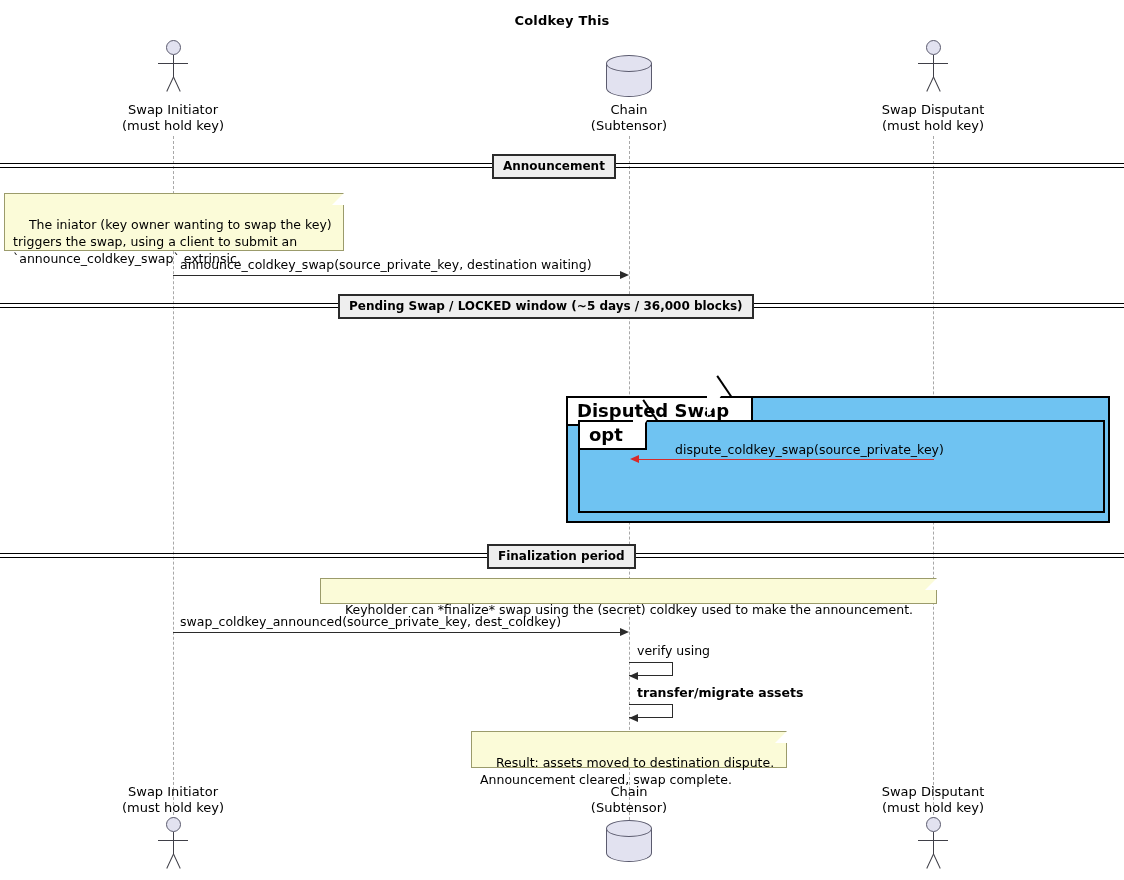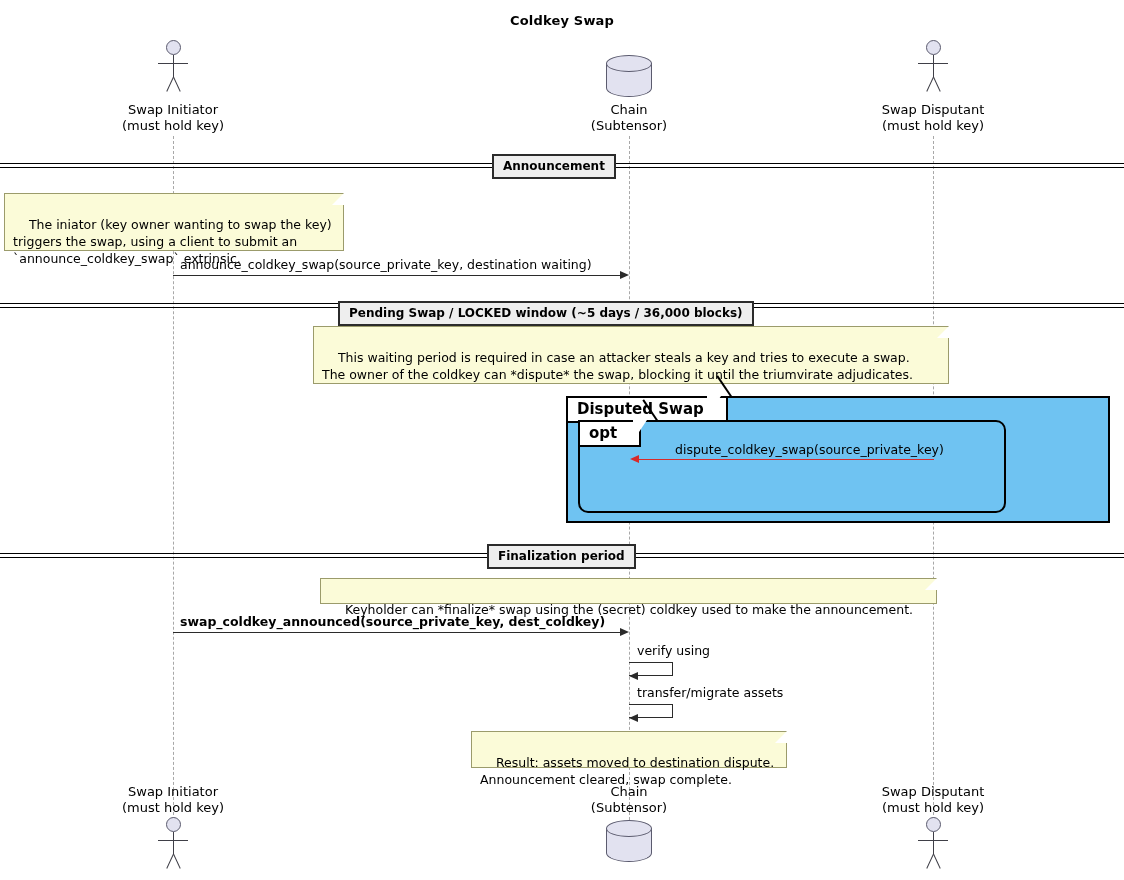--- a/index.html
+++ b/index.html
@@ -189,21 +189,21 @@
     box-sizing: border-box;
     border: 2px solid #000000;
   }
   .group.filled { background: #6FC3F2; }
   .group-tab {
     position: absolute;
     left: -2px; top: -2px;
     background: #FFFFFF;
     border: 2px solid #000000;
     box-sizing: border-box;
-    font-size: 15px;
+    font-size: 18px;
     font-weight: bold;
     padding: 2px 22px 3px 9px;
     white-space: nowrap;
   }
   .group-tab-cut {
     position: absolute;
     right: -2px; top: -2px;
     width: 0; height: 0;
     border-top: 21px solid #FFFFFF;
     border-right: 14px solid transparent;
@@ -215,21 +215,21 @@
     border-top: 2px solid #000000;
     transform-origin: right top;
     transform: rotate(56deg);
   }
 </style>
 </head>
 <body>
 
 <div class="diagram">
 
-  <div class="title">Coldkey Swap</div>
+  <div class="title">Coldkey This</div>
 
   <div class="lifeline" style="left:173px; top:136px; height:684px;"></div>
   <div class="lifeline" style="left:629px; top:136px; height:684px;"></div>
   <div class="lifeline" style="left:933px; top:136px; height:684px;"></div>
 
   <div>
     <div class="actor-head" style="left:166px; top:40px;"></div>
     <div class="actor-body" style="left:173px; top:55px;"></div>
     <div class="actor-arms" style="left:158px; top:63px;"></div>
     <div class="actor-leg" style="left:173px; top:77px; transform:rotate(25deg); transform-origin: top center;"></div>
@@ -269,62 +269,57 @@
 triggers the swap, using a client to submit an
 `announce_coldkey_swap` extrinsic.</span>
     <div class="foldline"></div>
   </div>
 
   <div class="msg-label" style="left:180px; top:257px;">announce_coldkey_swap(source_private_key, destination waiting)</div>
   <div class="msg-line" style="left:173px; top:275px; width:447px;"></div>
   <div class="arrow-r" style="left:620px; top:271px;"></div>
 
   <div class="divider-lines" style="top:303px;"></div>
-  <div class="divider-box" style="left:338px; top:294px;margin-top:7px;">Pending Swap / LOCKED window (~5 days / 36,000 blocks)</div>
-
-  <div class="note" style="left:313px; top:326px; width:636px; height:58px;">
-    <span>This waiting period is required in case an attacker steals a key and tries to execute a swap.
-The owner of the coldkey can *dispute* the swap, blocking it until the triumvirate adjudicates.</span>
-    <div class="foldline"></div>
-  </div>
+  <div class="divider-box" style="left:338px; top:294px;">Pending Swap / LOCKED window (~5 days / 36,000 blocks)</div>
+
 
   <div class="group filled" style="left:566px; top:396px; width:544px; height:127px;">
     <div class="group-tab">Disputed Swap</div>
     <div class="group-tab-cut" style="left:139px; top:-2px;"></div>
     <div class="group-tab-cut-line" style="left:139px; top:-2px; right:auto;"></div>
   </div>
 
-  <div class="group filled" style="left:578px; top:420px; width:428px; height:93px;border-radius:10px;">
+  <div class="group filled" style="left:578px; top:420px; width:527px; height:93px;">
     <div class="group-tab">opt</div>
     <div class="group-tab-cut" style="left:53px; top:-2px;"></div>
     <div class="group-tab-cut-line" style="left:53px; top:-2px; right:auto;"></div>
   </div>
 
   <div class="msg-label" style="left:648px; top:442px;margin-left:27px;">dispute_coldkey_swap(source_private_key)</div>
   <div class="msg-line red" style="left:638px; top:459px; width:296px;"></div>
   <div class="arrow-l red" style="left:630px; top:455px;"></div>
 
 
   <div class="divider-lines" style="top:553px;"></div>
   <div class="divider-box" style="left:487px; top:544px;">Finalization period</div>
 
   <div class="note" style="left:320px; top:578px; width:617px; height:26px;">
     <span>Keyholder can *finalize* swap using the (secret) coldkey used to make the announcement.</span>
     <div class="foldline"></div>
   </div>
 
-  <div class="msg-label" style="left:180px; top:614px;font-weight:bold;">swap_coldkey_announced(source_private_key, dest_coldkey)</div>
+  <div class="msg-label" style="left:180px; top:614px;">swap_coldkey_announced(source_private_key, dest_coldkey)</div>
   <div class="msg-line" style="left:173px; top:632px; width:447px;"></div>
   <div class="arrow-r" style="left:620px; top:628px;"></div>
 
   <div class="msg-label" style="left:637px; top:643px;">verify using</div>
   <div class="selfloop" style="left:629px; top:662px; width:44px; height:14px;"></div>
   <div class="arrow-l" style="left:629px; top:672px;"></div>
 
-  <div class="msg-label" style="left:637px; top:685px;">transfer/migrate assets</div>
+  <div class="msg-label" style="left:637px; top:685px;font-weight:bold;">transfer/migrate assets</div>
   <div class="selfloop" style="left:629px; top:704px; width:44px; height:14px;"></div>
   <div class="arrow-l" style="left:629px; top:714px;"></div>
 
   <div class="note" style="left:471px; top:731px; width:316px; height:37px;">
     <span>Result: assets moved to destination dispute.
 Announcement cleared, swap complete.</span>
     <div class="foldline"></div>
   </div>
 
   <div class="plabel" style="left:73px; top:784px; width:200px;">

